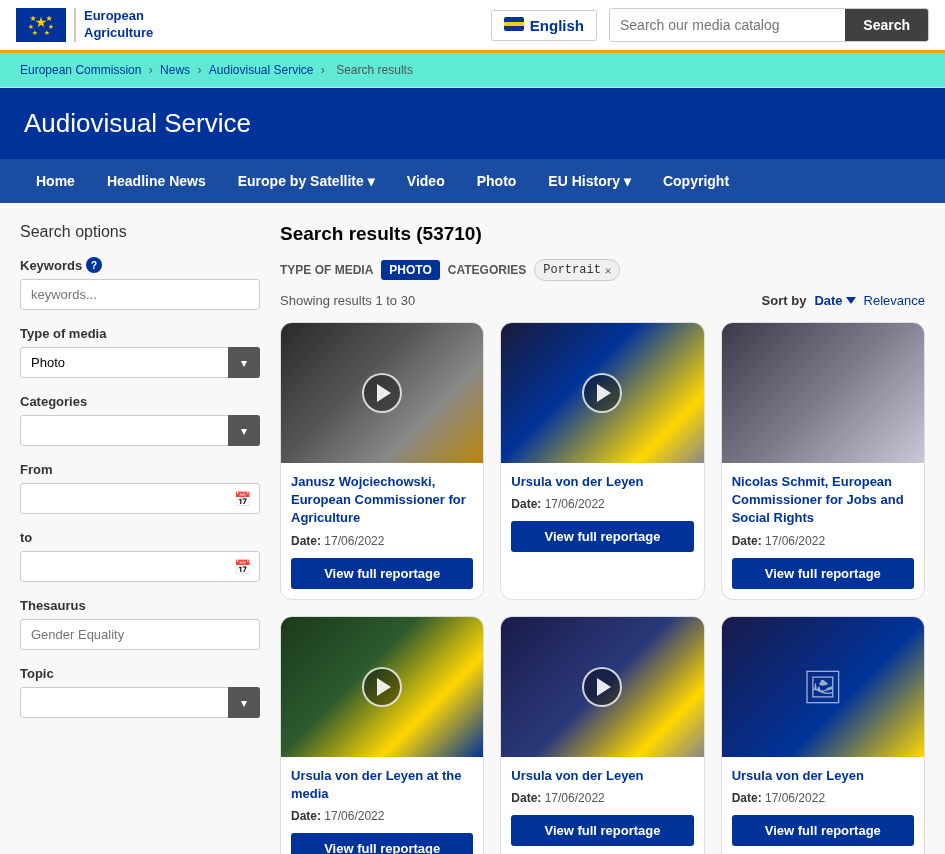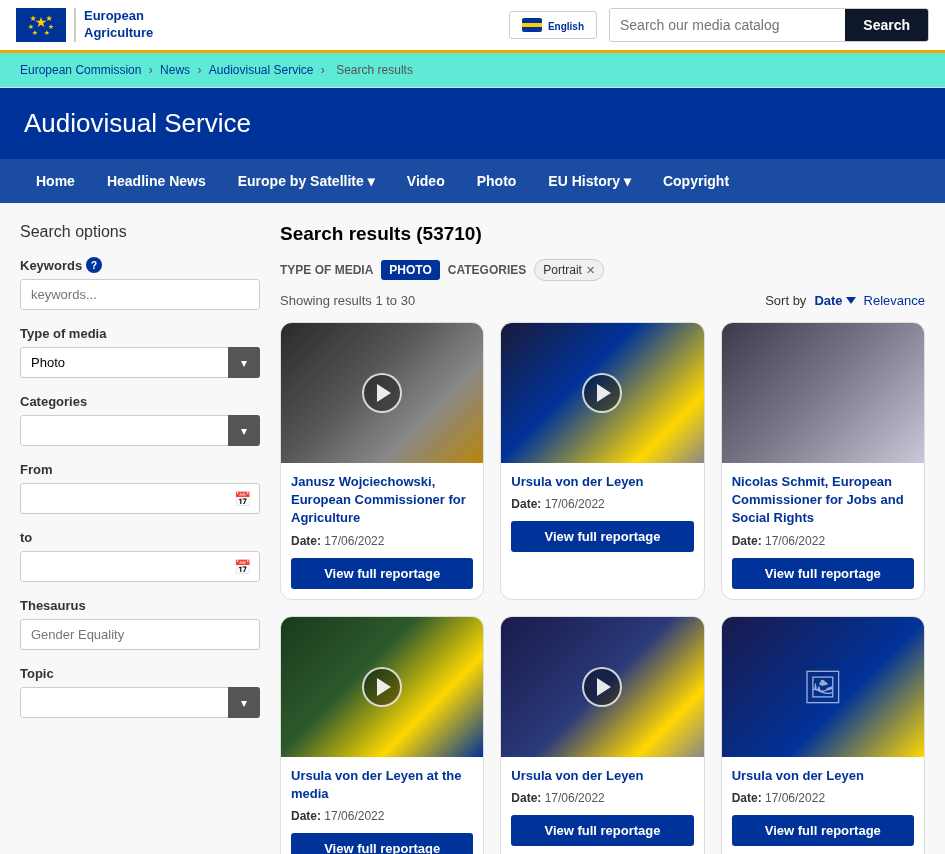--- a/index.html
+++ b/index.html
@@ -35,28 +35,28 @@
       font-size: 13px;
       font-weight: bold;
       color: #003399;
       line-height: 1.3;
       border-left: 2px solid #ccc;
       padding-left: 8px;
     }
     .header-spacer { flex: 1; }
     .lang-btn {
       display: flex;
-      align-items: flex-end;
+      align-items: flex-start;
       gap: 6px;
       padding: 6px 12px;
       border: 1px solid #ccc;
       border-radius: 3px;
       background: #fff;
       cursor: pointer;
-      font-size: 10px;
+      font-size: 15px;
       color: #003399;
       font-weight: bold;
     }
     .lang-flag {
       width: 20px;
       height: 14px;
       background: linear-gradient(180deg, #003399 33%, #fc0 33%, #fc0 66%, #003399 66%);
       border-radius: 2px;
       flex-shrink: 0;
     }
@@ -69,21 +69,21 @@
     }
     .search-box input {
       flex: 1;
       padding: 8px 10px;
       border: none;
       outline: none;
       font-size: 14px;
       color: #999;
     }
     .search-btn {
-      background: #0f172a;
+      background: #404040;
       color: #fff;
       border: none;
       padding: 8px 18px;
       cursor: pointer;
       font-size: 14px;
       font-weight: bold;
     }
 
     
     .breadcrumb {
@@ -263,40 +263,41 @@
     }
     .filter-tag-removable {
       display: flex;
       align-items: center;
       gap: 4px;
       background: #f0f0f0;
       border: 1px solid #ccc;
       border-radius: 12px;
       padding: 3px 8px;
       font-size: 12px;
+      font-family: Liberation Mono, monospace;
     }
     .remove-x {
       cursor: pointer;
       color: #666;
       font-size: 11px;
     }
     .results-info-row {
       display: flex;
       align-items: center;
       justify-content: space-between;
       margin-bottom: 14px;
       font-size: 13px;
       color: #555;
     }
     .sort-area {
       display: flex;
       align-items: center;
       gap: 8px;
     }
-    .sort-label { font-weight: normal; color: #333; }
+    .sort-label { font-weight: bold; color: #333; }
     .sort-active {
       color: #003399;
       font-weight: bold;
       display: flex;
       align-items: center;
       gap: 3px;
     }
     .sort-triangle {
       width: 0;
       height: 0;

